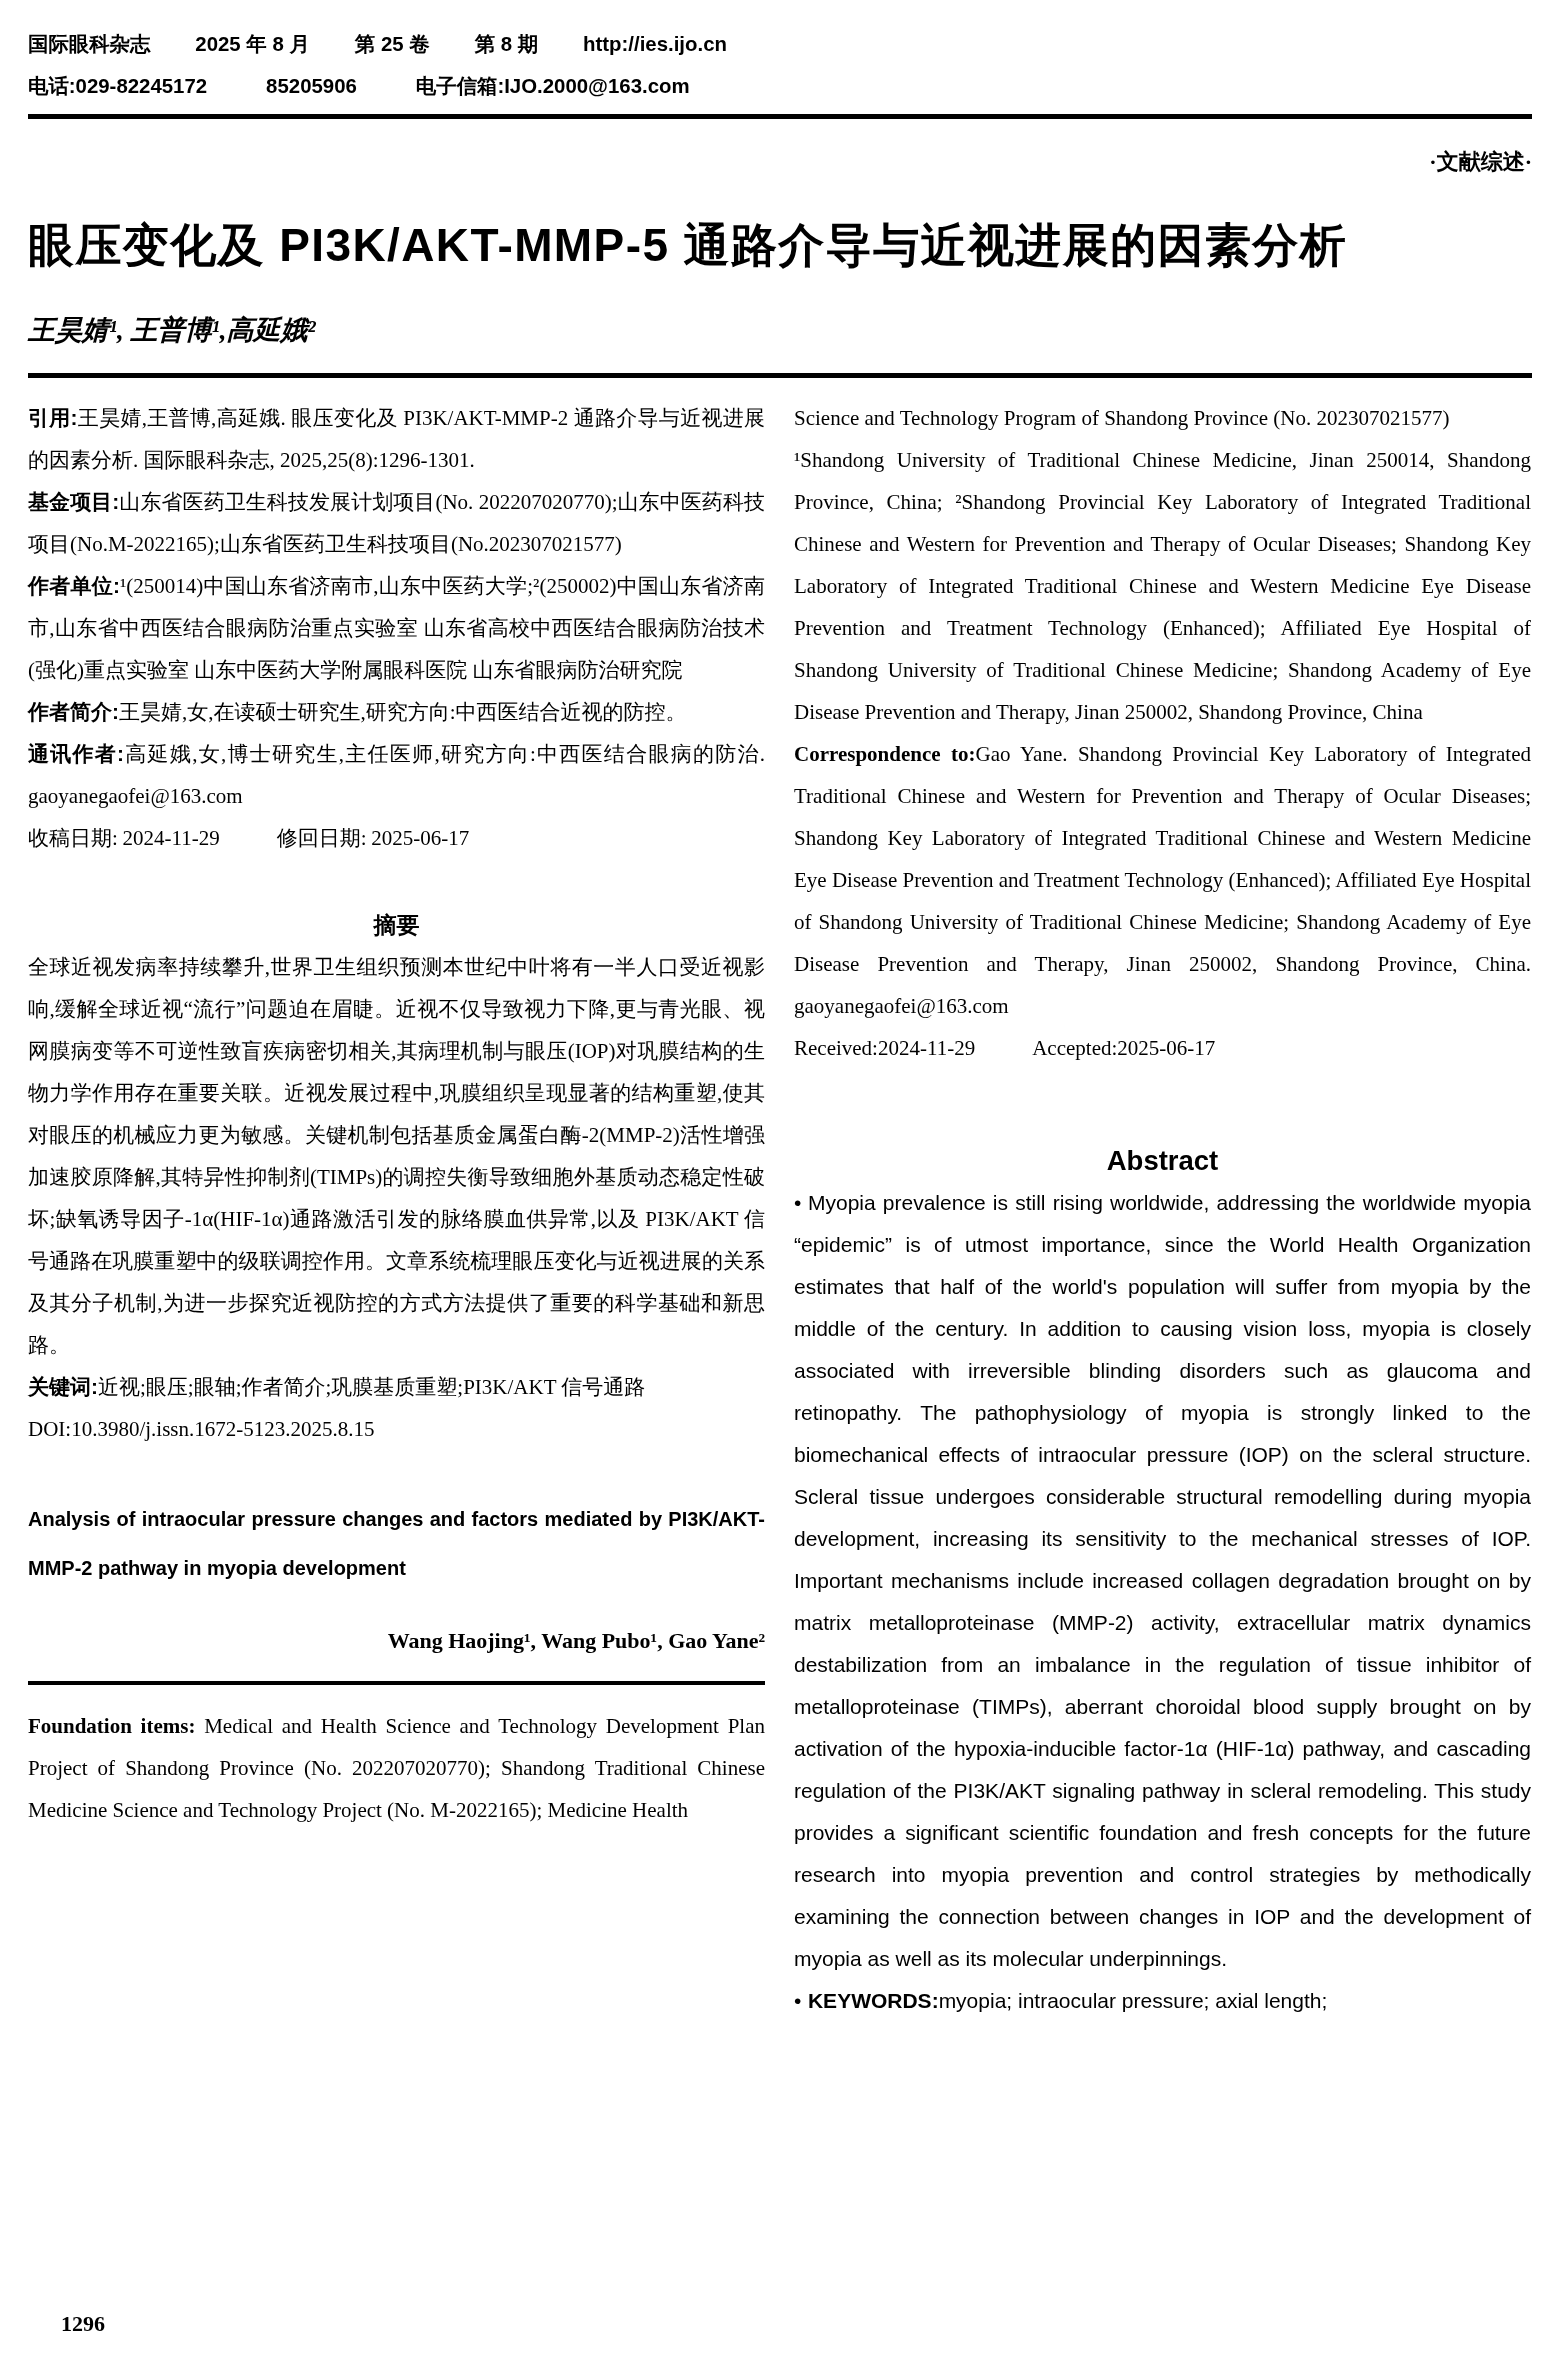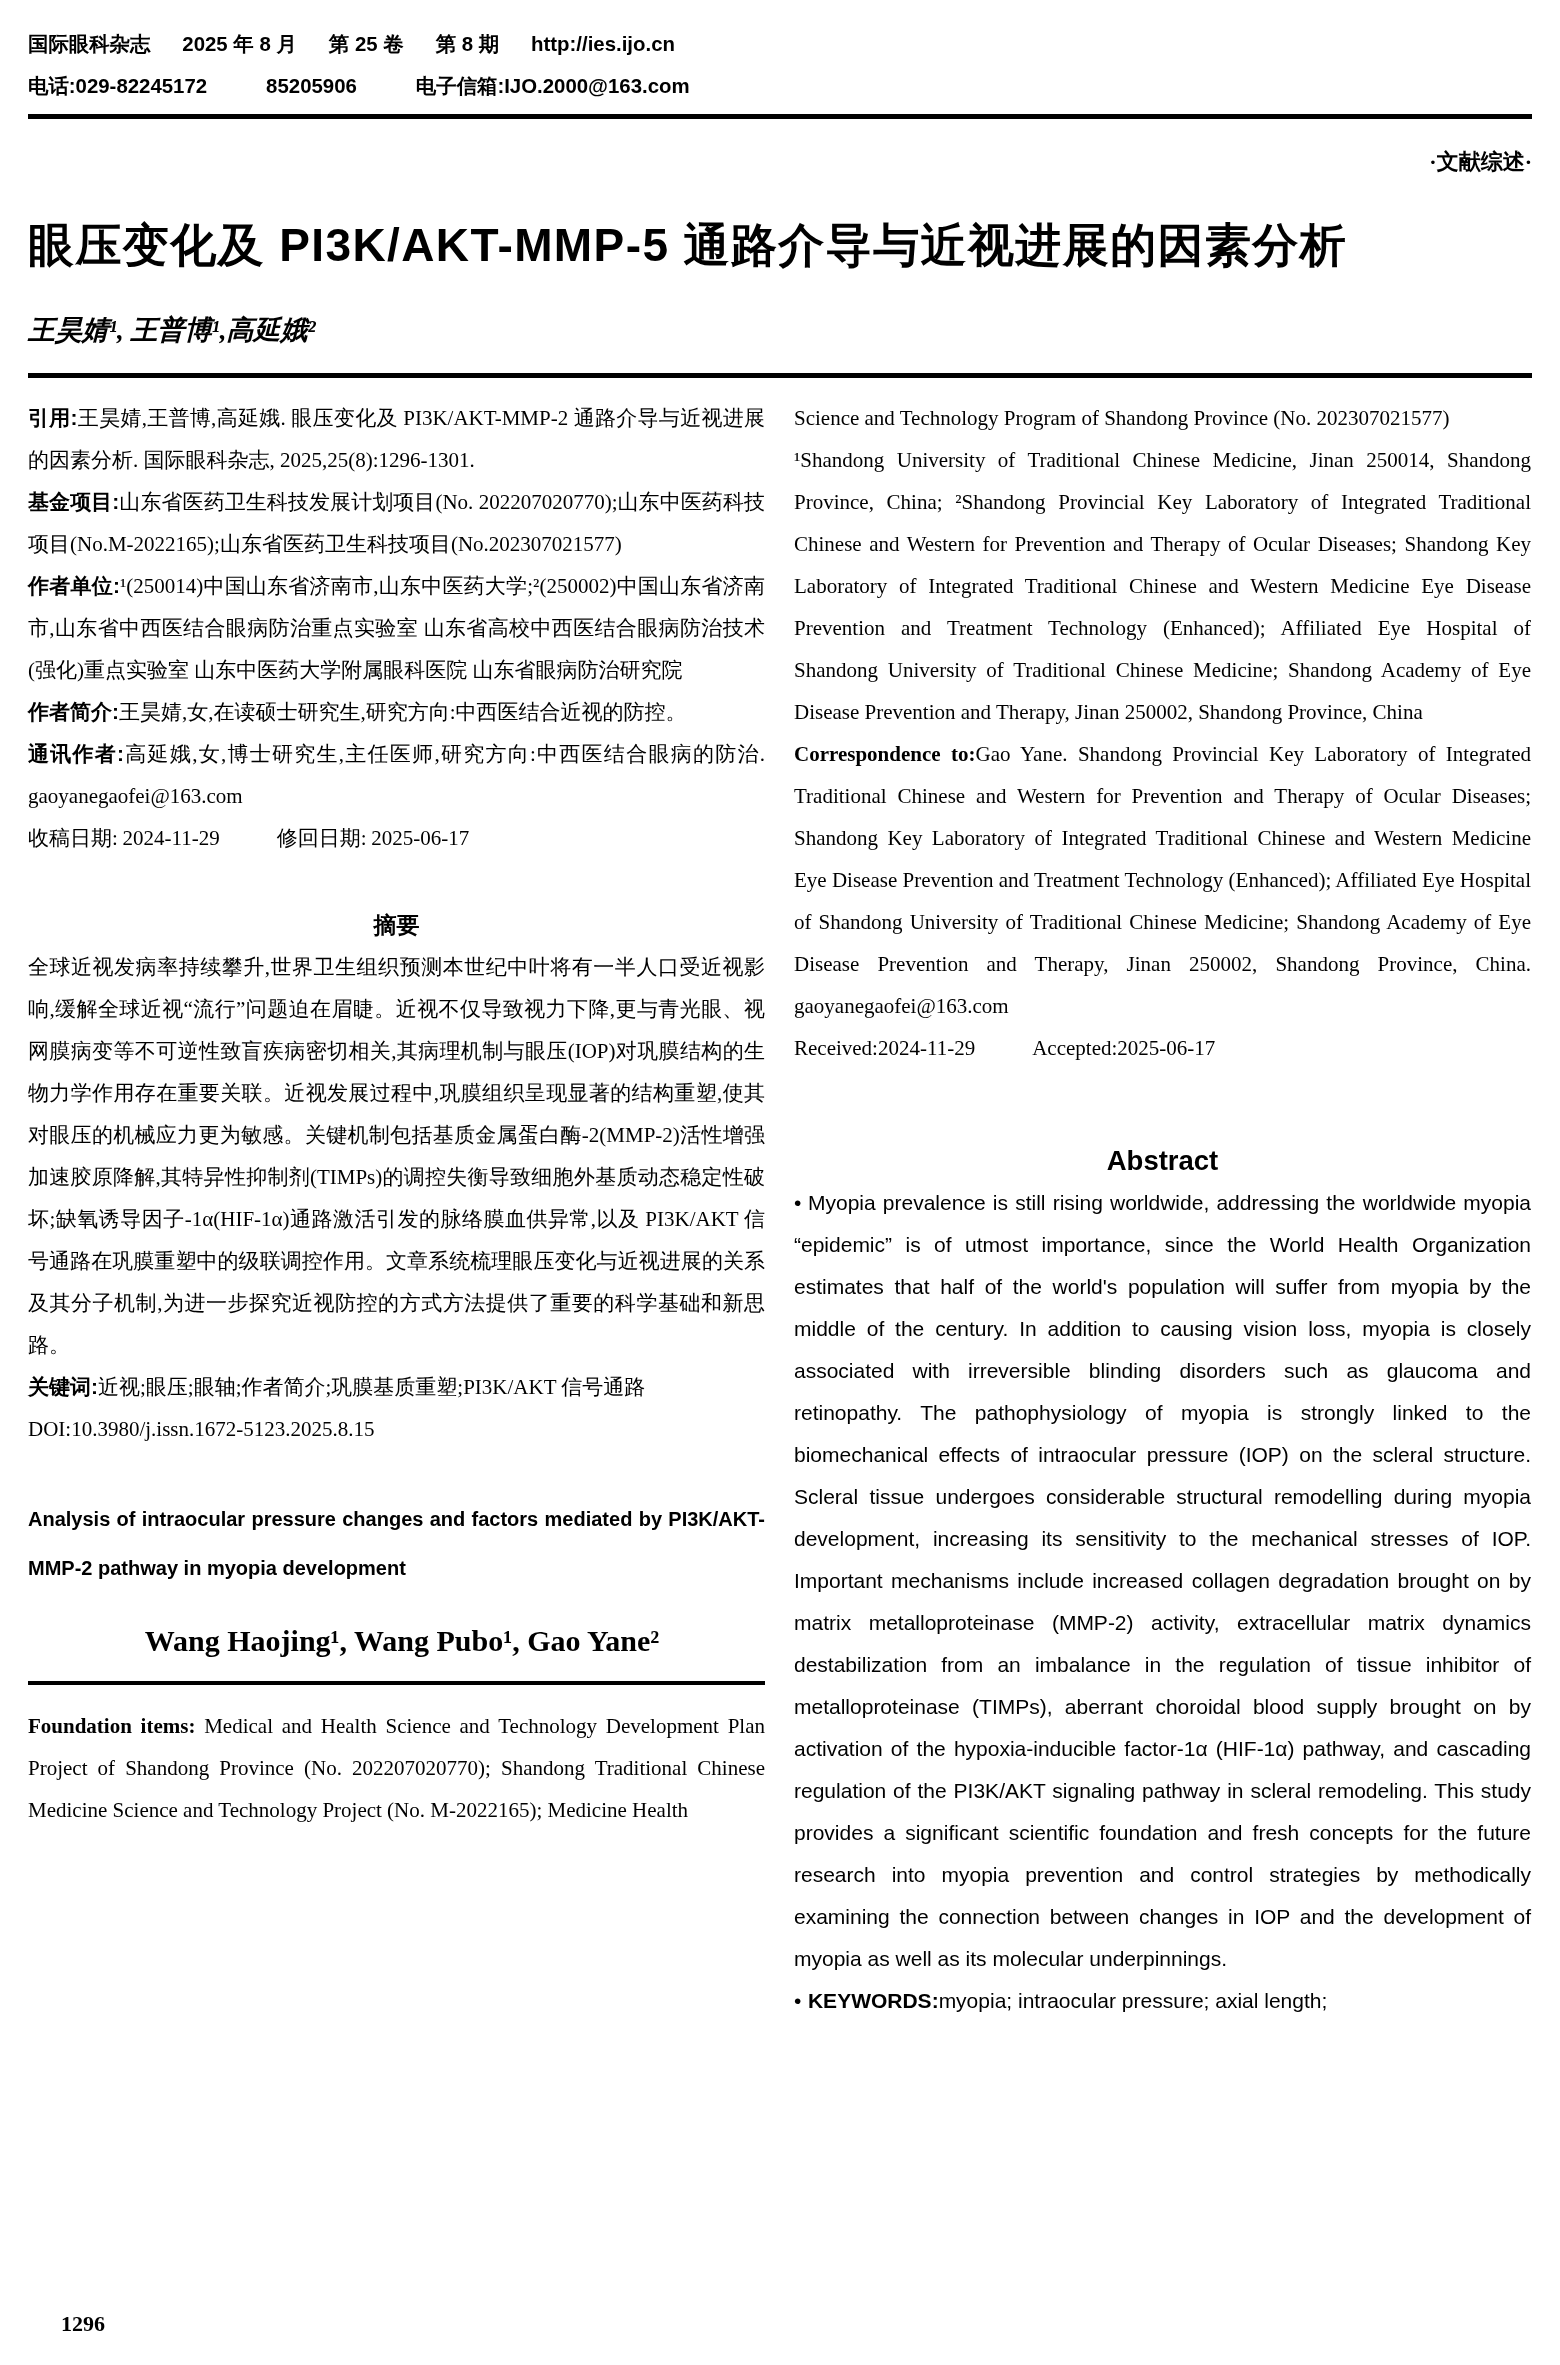--- a/index.html
+++ b/index.html
@@ -25,21 +25,21 @@
   
   .hdr-line1, .hdr-line2 {
     display: flex;
     align-items: baseline;
     font-family: "Liberation Sans", "DejaVu Sans", sans-serif;
     font-weight: 600;
     font-size: 20.4px;
     line-height: 42px;
     white-space: nowrap;
   }
-  .hdr-line1 { gap: 32px; }
+  .hdr-line1 { gap: 45px; }
   .hdr-line2 { gap: 59px; }
   .rule-thick {
     height: 5.7px;
     background: #000;
     margin-top: 6.6px;
   }
   .article-type {
     text-align: right;
     font-weight: bold;
     font-size: 22px;
@@ -104,23 +104,23 @@
     margin: 45px 0 0 0;
     font-family: "Liberation Sans", "DejaVu Sans", sans-serif;
     font-weight: bold;
     font-size: 20px;
     line-height: 49px;
     text-align: justify;
   }
   .authors-en {
     margin: 26px 0 0 11px;
     font-weight: bold;
-    font-size: 30px;
+    font-size: 22px;
     line-height: 44px;
-    text-align: center;
+    text-align: right;
   }
   .rule-col {
     height: 3.8px;
     background: #000;
     margin: 18px 0 20px 0;
   }
   .sans {
     font-family: "Liberation Sans", "DejaVu Sans", sans-serif;
   }
   .bullet { margin-right: 6.6px; }

